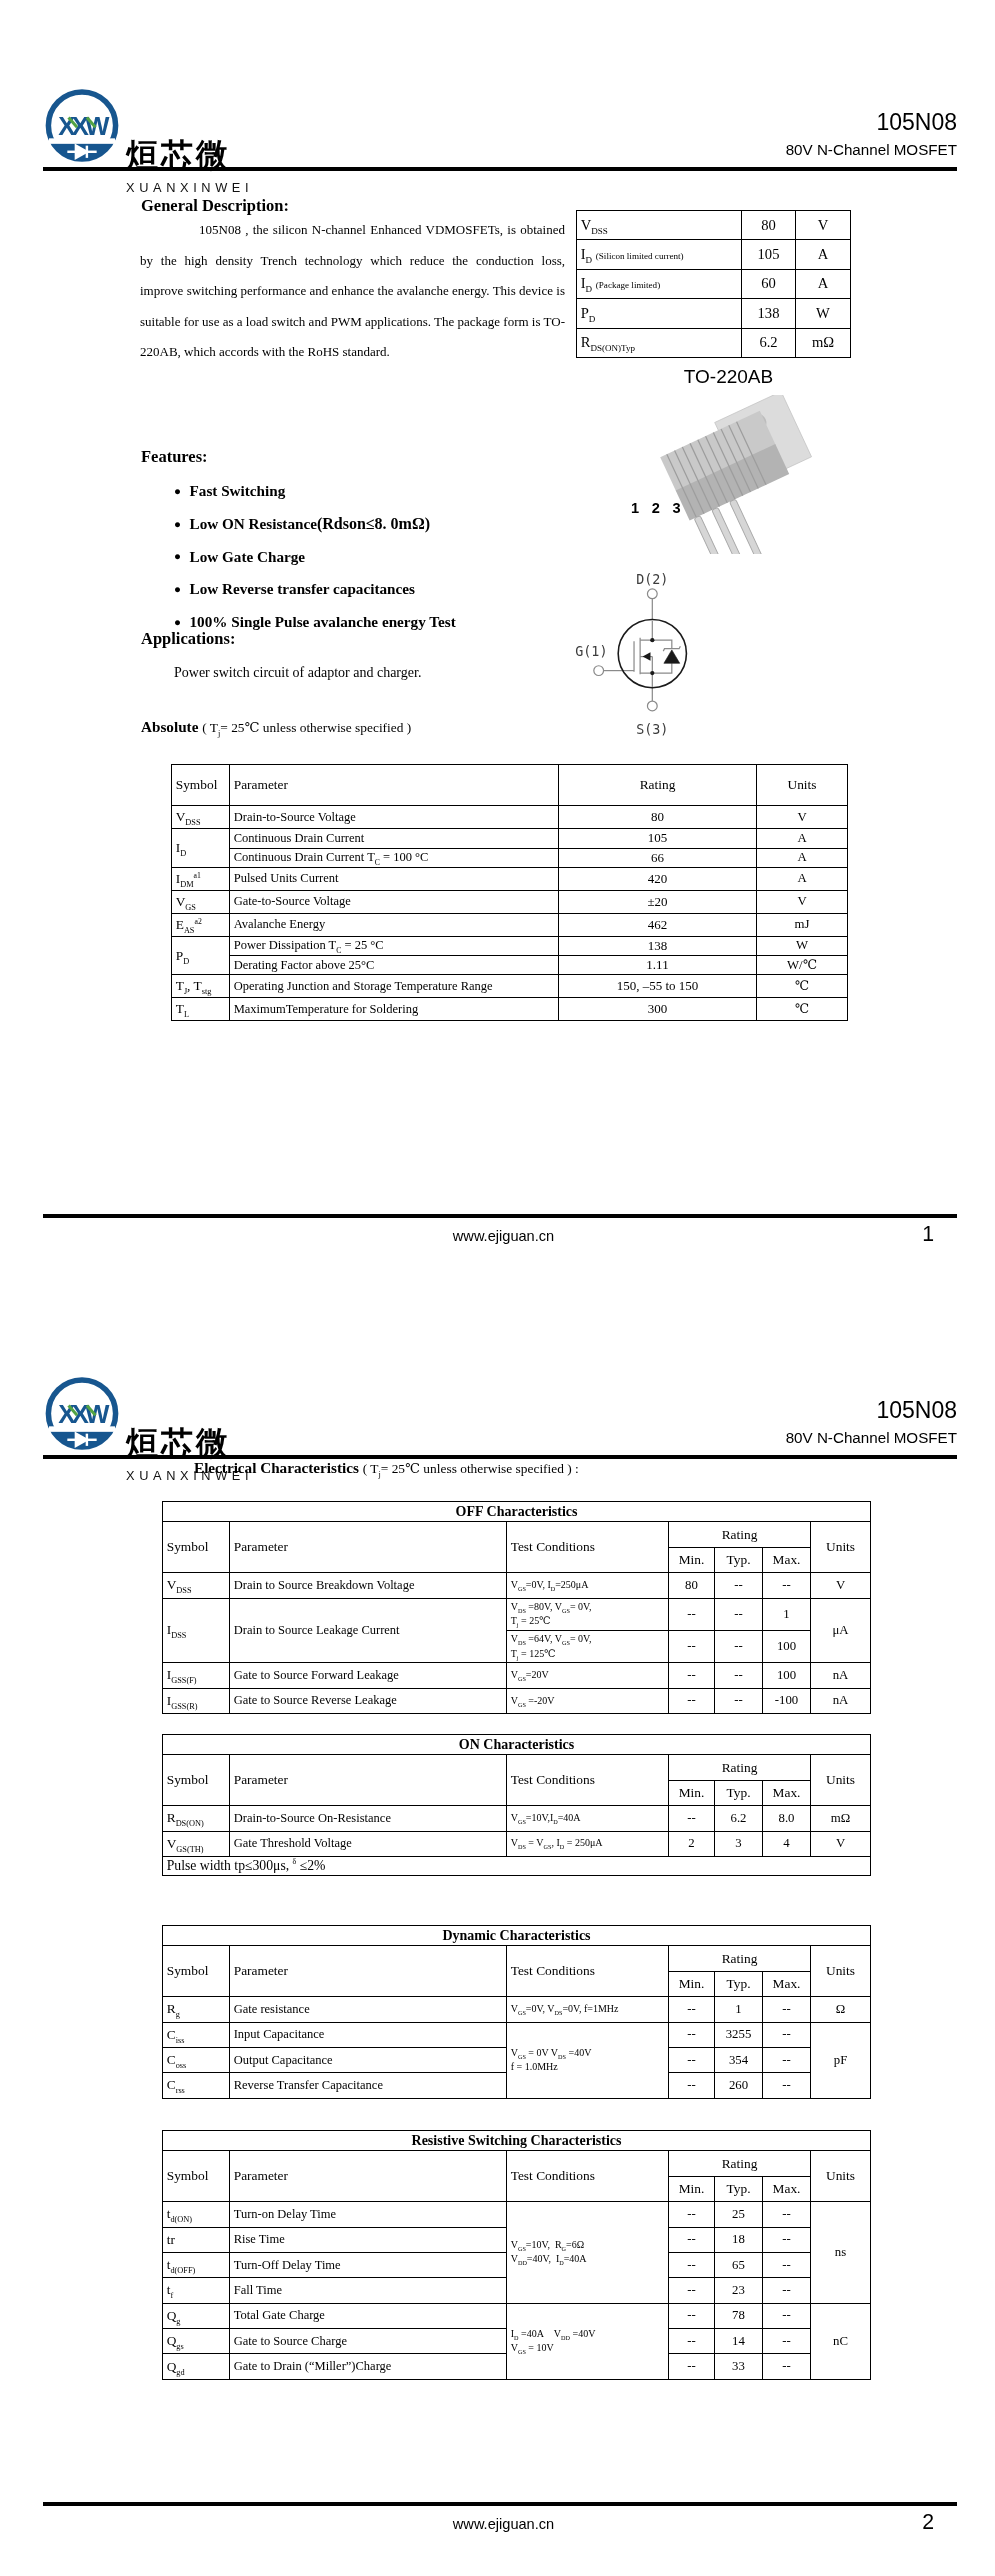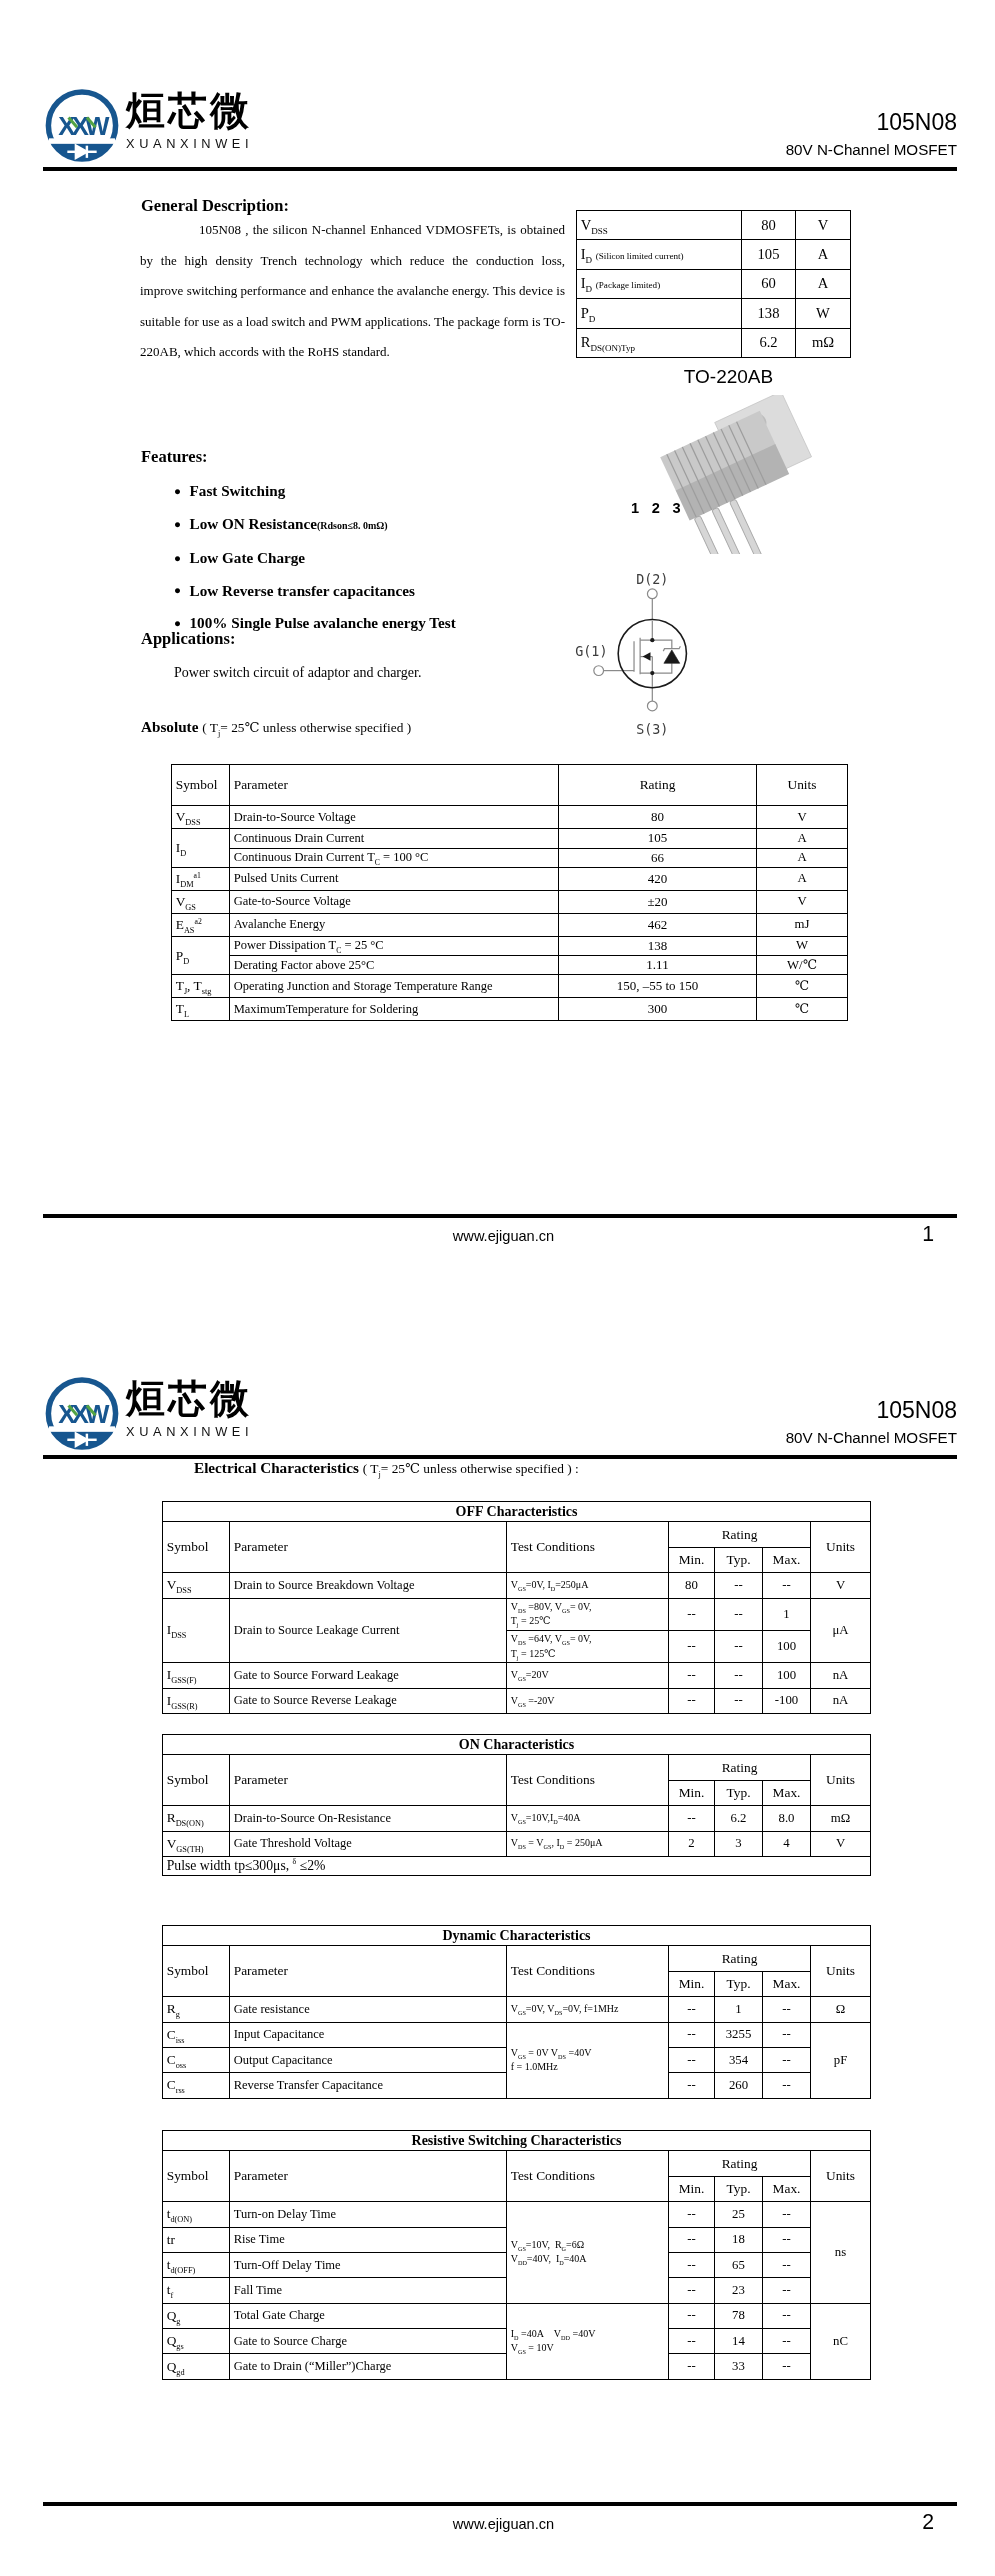--- a/index.html
+++ b/index.html
@@ -4,38 +4,38 @@
 <style>
   html,body{margin:0;padding:0;background:#fff;}
   body{width:995px;font-family:"Liberation Serif","DejaVu Serif","DejaVu Sans",serif;color:#000;}
   .page{position:relative;width:995px;height:1288px;background:#fff;overflow:hidden;}
 
   
   .hdr-rule{position:absolute;left:43px;right:38px;top:167px;height:4.3px;background:#000;}
   .logo{position:absolute;left:44px;top:87px;display:flex;align-items:flex-start;}
   .logo-mark{width:76px;height:77px;}
   .logo-text{margin-left:6.1px;}
-  .logo-cn{font-family:"DejaVu Sans","Liberation Sans",sans-serif;font-weight:bold;font-size:39px;line-height:48px;letter-spacing:3px;color:#000;}
+  .logo-cn{font-family:"DejaVu Sans","Liberation Sans",sans-serif;font-weight:bold;font-size:32px;line-height:48px;letter-spacing:3px;color:#000;margin-top:44px;}
   .logo-en{font-family:"Liberation Sans","DejaVu Sans",sans-serif;font-size:12.8px;letter-spacing:4.6px;color:#111;margin-top:1.2px;}
   .part-no{position:absolute;right:38px;top:110px;font-family:"Liberation Sans","DejaVu Sans",sans-serif;font-size:23px;line-height:24.4px;text-align:right;}
   .part-sub{position:absolute;right:38px;top:141px;font-family:"Liberation Sans","DejaVu Sans",sans-serif;font-size:15.2px;text-align:right;}
 
   
   .ftr-rule{position:absolute;left:43px;right:38px;top:1214px;height:3.7px;background:#000;}
   .ftr-url{position:absolute;left:12px;right:0;top:1228px;text-align:center;font-family:"Liberation Sans","DejaVu Sans",sans-serif;font-size:14.6px;}
   .ftr-page{position:absolute;right:61px;top:1222px;font-family:"Liberation Sans","DejaVu Sans",sans-serif;font-size:21.3px;}
 
   
   .gd-head{position:absolute;left:141px;top:196px;font-size:16.5px;font-weight:bold;}
   .gd-body{position:absolute;left:140px;top:215px;width:425px;font-size:13px;line-height:30.5px;text-align:justify;text-indent:59px;}
   .feat-head{position:absolute;left:141px;top:447px;font-size:16.5px;font-weight:bold;}
   .feat-list{position:absolute;left:174px;top:475px;list-style:none;margin:0;padding:0;}
   .feat-list li{line-height:32px;font-weight:bold;font-size:15.2px;white-space:nowrap;}
   .blt{display:inline-block;font-size:11.6px;vertical-align:1.2px;margin-right:8.5px;}
-  .f-note{font-size:10px;font-weight:bold;}
+  .f-note{font-size:16px;font-weight:bold;}
   .app-head{position:absolute;left:141px;top:629px;font-size:16.5px;font-weight:bold;}
   .app-text{position:absolute;left:174px;top:665px;font-size:14px;}
   .abs-head{position:absolute;left:141px;top:718px;font-size:15.2px;}
   .abs-head b{font-size:15.2px;margin-top:16px;}
   .abs-head .rest{font-size:13.4px;}
 
   .pkg-name{position:absolute;left:628px;top:366px;width:201px;text-align:center;font-family:"Liberation Sans","DejaVu Sans",sans-serif;font-size:19px;}
   .pkg-img{position:absolute;left:610px;top:395px;width:232px;height:159px;}
   .pkg-pins{position:absolute;left:631px;top:500px;font-family:"Liberation Sans","DejaVu Sans",sans-serif;font-weight:bold;font-size:14.6px;letter-spacing:4.3px;}
   .schematic{position:absolute;left:567px;top:562px;width:195px;height:177px;}

